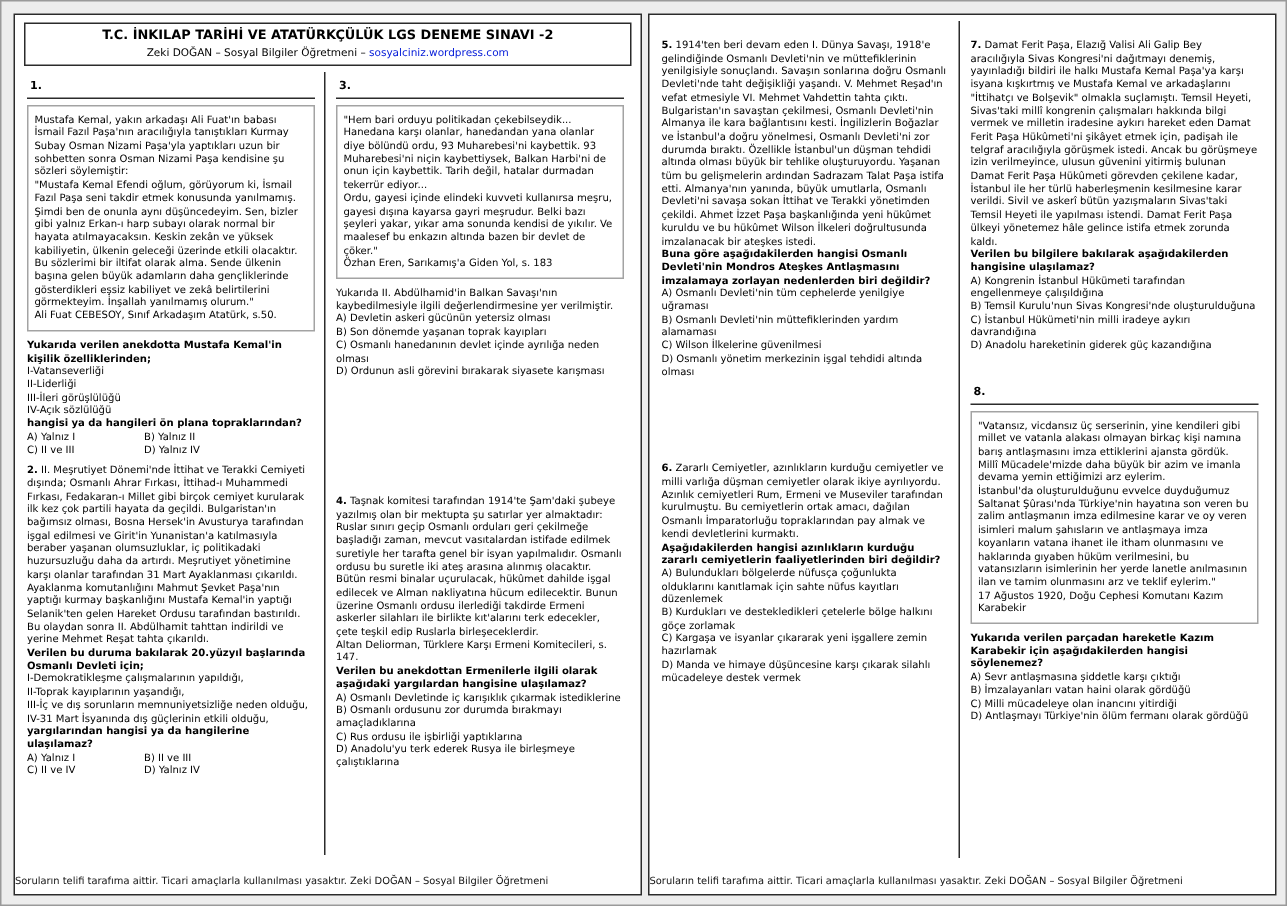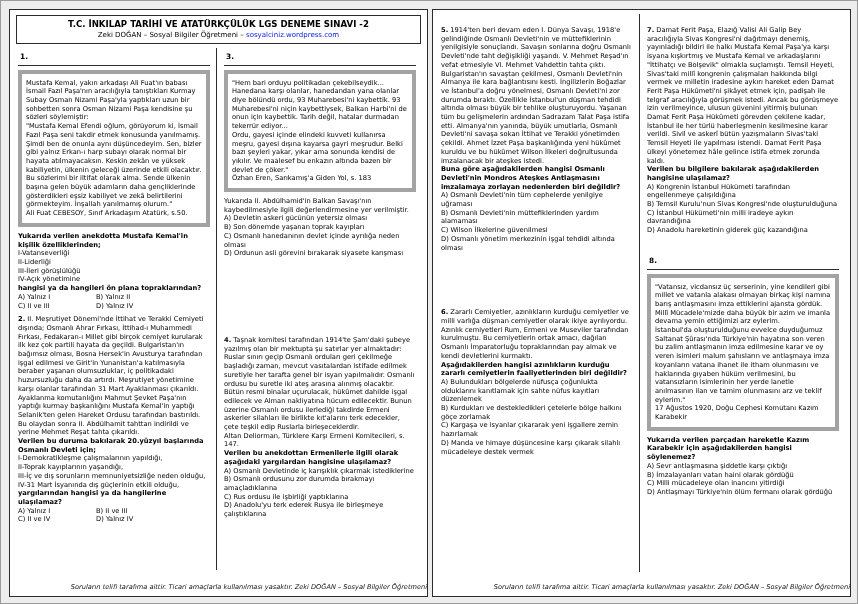--- a/index.html
+++ b/index.html
@@ -44,41 +44,40 @@
   .col.first { border-right: 1px solid #2b2b2b; }
   .col.second { padding-left: 7px; }
   p { margin: 0; }
   .qnum {
     font-weight: bold;
     font-size: 7.4px;
     border-bottom: 1px solid #2b2b2b;
     padding: 1px 0 3px 2px;
   }
   .qbox {
-    border: 4px solid #a3a3a3;
+    border: 1px solid #a3a3a3;
     padding: 5px 4px;
     margin: 4px 0 5px 0;
   }
   .bold { font-weight: bold; }
   .it { }
   .u { }
   .opt2 { display: flex; }
   .opt2 span:first-child { width: 78px; }
   .mt-q2 { margin-top: 5px; }
   .mt-q4 { margin-top: 78px; }
   .mt-q6 { margin-top: 56px; }
   .mt-q8 { margin-top: 20px; }
   .lead-top { margin-top: 9px; }
   .footer {
     position: absolute;
     bottom: 5px;
-    left: 0; right: 0;
-    text-align: right;
+    left: 0; right: 12px;
+    text-align: left;
     font-size: 6.6px;
-    font-style: italic;
     color: #111;
   }
 </style>
 </head>
 <body>
 
 <div class="sheet left">
   <div class="header-box">
     <div class="title">T.C. İNKILAP TARİHİ VE ATATÜRKÇÜLÜK LGS DENEME SINAVI -2</div>
     <div class="subtitle">
@@ -93,21 +92,21 @@
         <div class="qnum">1.</div>
         <div class="qbox">
           <p>Mustafa Kemal, yakın arkadaşı Ali Fuat'ın babası İsmail Fazıl Paşa'nın aracılığıyla tanıştıkları Kurmay Subay Osman Nizami Paşa'yla yaptıkları uzun bir sohbetten sonra Osman Nizami Paşa kendisine şu sözleri söylemiştir:</p>
           <p>"Mustafa Kemal Efendi oğlum, görüyorum ki, İsmail Fazıl Paşa seni takdir etmek konusunda yanılmamış. Şimdi ben de onunla aynı düşüncedeyim. Sen, bizler gibi yalnız Erkan-ı harp subayı olarak normal bir hayata atılmayacaksın. Keskin zekân ve yüksek kabiliyetin, ülkenin geleceği üzerinde etkili olacaktır. Bu sözlerimi bir iltifat olarak alma. Sende ülkenin başına gelen büyük adamların daha gençliklerinde gösterdikleri eşsiz kabiliyet ve zekâ belirtilerini görmekteyim. İnşallah yanılmamış olurum."</p>
           <p class="it">Ali Fuat CEBESOY, Sınıf Arkadaşım Atatürk, s.50.</p>
         </div>
         <p class="bold">Yukarıda verilen anekdotta Mustafa Kemal'in kişilik özelliklerinden;</p>
         <p>I-Vatanseverliği</p>
         <p>II-Liderliği</p>
         <p>III-İleri görüşlülüğü</p>
-        <p>IV-Açık yönetimine</p>
+        <p>IV-Açık sözlülüğü</p>
         <p class="bold"><span>hangisi ya da hangileri </span><span class="u">ön plana</span><span> topraklarından?</span></p>
         <div class="opt2">
             <span>A) Yalnız I</span>
             <span>B) Yalnız II</span>
           </div>
         <div class="opt2">
             <span>C) II ve III</span>
             <span>D) Yalnız IV</span>
           </div>
       </div>

